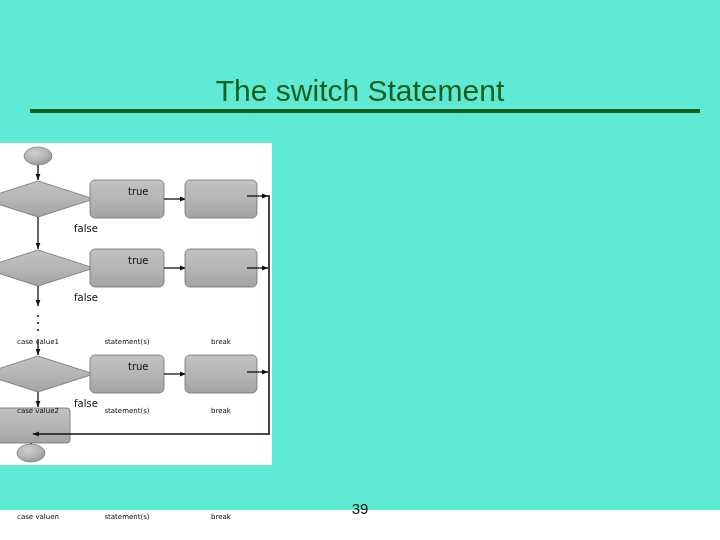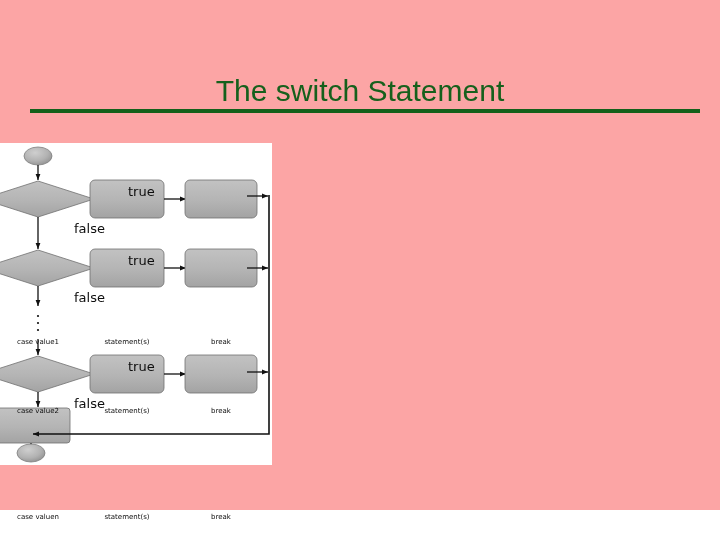--- a/index.html
+++ b/index.html
@@ -12,21 +12,21 @@
     background: #ffffff;
     font-family: "Liberation Sans", sans-serif;
     overflow: hidden;
     position: relative;
   }
   #slide {
     position: absolute;
     left: 0; top: 0;
     width: 720px;
     height: 510px;
-    background: #fca5a5;
+    background: #5eead4;
   }
 
   
   #slide-title {
     position: absolute;
     left: 0;
     top: 74px;
     width: 720px;
     text-align: center;
     font-size: 30px;
@@ -68,21 +68,21 @@
     font-family: "DejaVu Sans", sans-serif;
     font-size: 7px;
     line-height: 8px;
     white-space: nowrap;
     text-align: center;
   }
   .edge-label {
     position: absolute;
     color: #0d0d0d;
     font-family: "DejaVu Sans", sans-serif;
-    font-size: 13px;
+    font-size: 10px;
     line-height: 8px;
     white-space: nowrap;
     padding-left: 32px;
   }
 
   
   #figure-caption {
     position: absolute;
     left: 50px;
     top: 461px;
@@ -196,14 +196,15 @@
     <div class="edge-label" style="left:42px; top:82px;">false</div>
 
     <div class="edge-label" style="left:96px; top:114px;">true</div>
     <div class="edge-label" style="left:42px; top:151px;">false</div>
 
     <div class="edge-label" style="left:96px; top:220px;">true</div>
     <div class="edge-label" style="left:42px; top:257px;">false</div>
   </div>
 
 
+  <div id="page-number">39</div>
 
 </div>
 
 </body></html>

